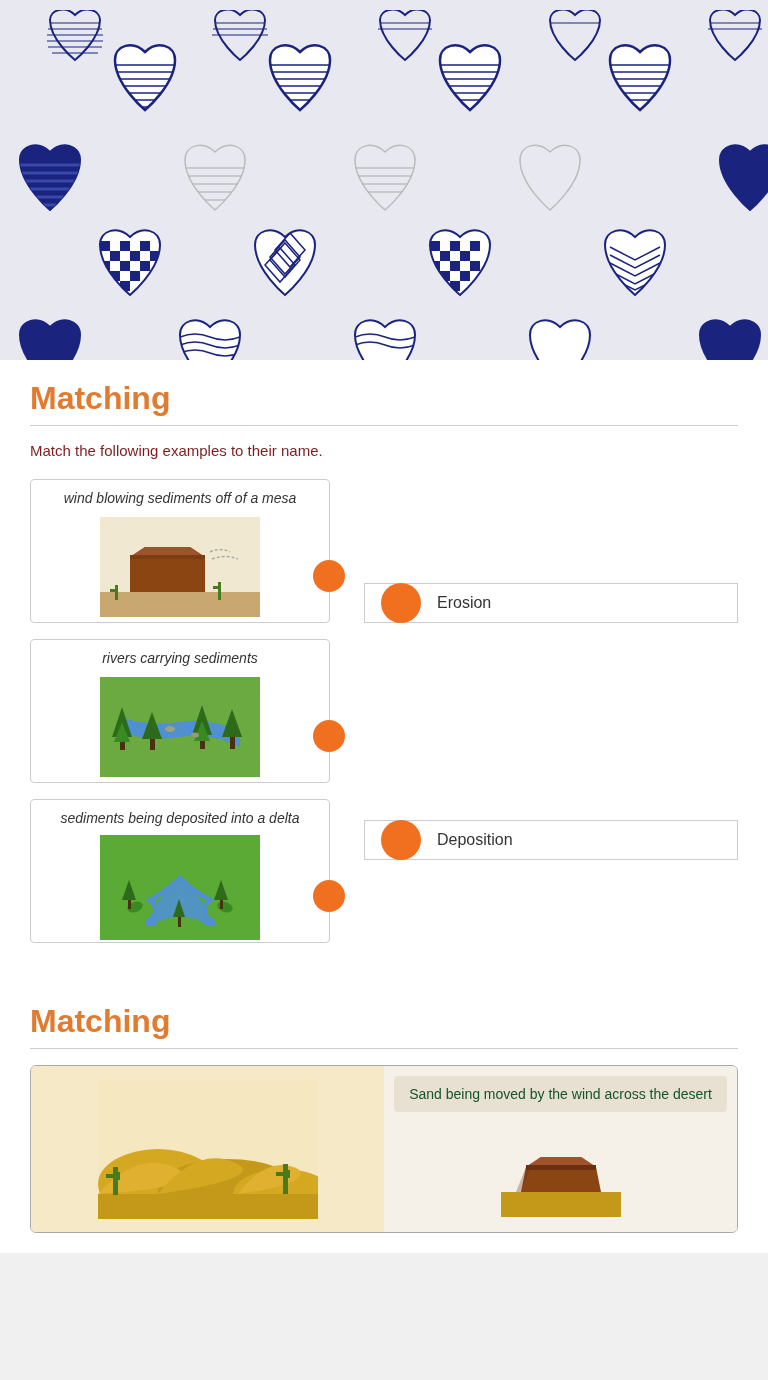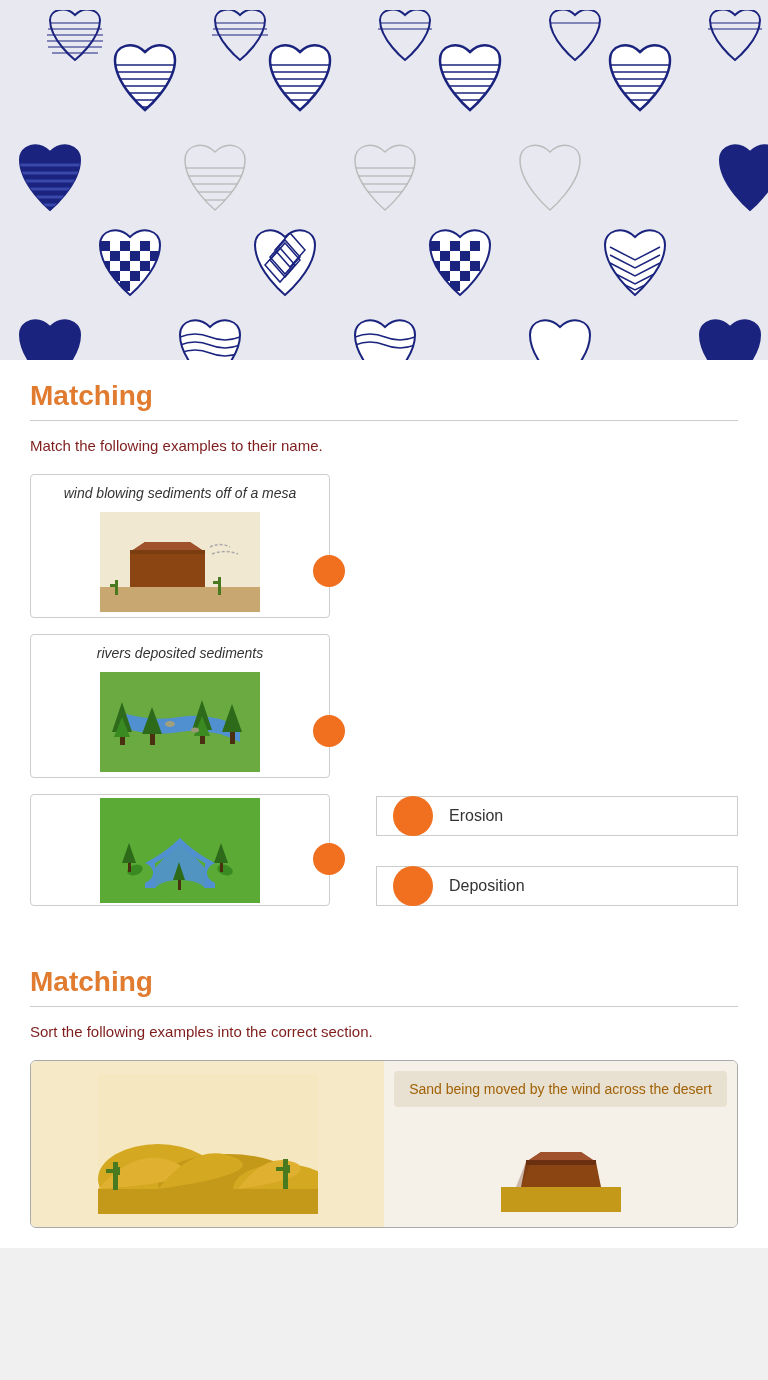--- a/index.html
+++ b/index.html
@@ -21,44 +21,43 @@
     }
 
     
     .main-content {
       background: white;
       padding: 20px 30px;
       width: 100%;
     }
 
     .section-title {
-      font-size: 28px;
+      font-size: 32px;
       color: #e07b30;
       font-weight: bold;
       margin-bottom: 8px;
     }
 
     .section-divider {
       border: none;
       border-top: 1px solid #ccc;
       margin-bottom: 16px;
     }
 
     .instruction-text {
       font-size: 15px;
       color: #7f1d1d;
       margin-bottom: 20px;
     }
 
     
     .matching-container {
       display: flex;
-      gap: 16px;
+      gap: 4px;
       margin-bottom: 30px;
-      align-items: flex-end;
     }
 
     .left-column {
       display: flex;
       flex-direction: column;
       gap: 16px;
       flex: 0 0 300px;
     }
 
     .right-column {
@@ -162,21 +161,21 @@
       display: flex;
       flex-direction: column;
       gap: 10px;
     }
 
     .sort-text-card {
       background: #e8e0d0;
       border-radius: 4px;
       padding: 10px 14px;
       font-size: 14px;
-      color: #a16207;
+      color: #14532d;
       text-align: center;
     }
 
     .sort-image-card {
       background: #f5f0e8;
       display: flex;
       align-items: center;
       justify-content: center;
       height: 100px;
     }
@@ -468,21 +467,21 @@
               <rect x="113" y="69" width="8" height="3" fill="#4a7a20"></rect>
 
               <path d="M110,35 Q120,30 130,35" fill="none" stroke="#aaa" stroke-width="1.5" stroke-dasharray="3,2"></path>
               <path d="M112,42 Q125,37 138,42" fill="none" stroke="#aaa" stroke-width="1.5" stroke-dasharray="3,2"></path>
             </svg>
           </div>
           <div class="connector-dot" style="bottom:30px;"></div>
         </div>
 
         <div class="match-card" style="position:relative;">
-          <div class="match-card-text">rivers deposited sediments</div>
+          <div class="match-card-text">rivers carrying sediments</div>
           <div class="match-card-image">
 
             <svg width="160" height="100" viewBox="0 0 160 100" xmlns="http://www.w3.org/2000/svg">
               <rect width="160" height="100" fill="#6aaa40"></rect>
 
               <path d="M20,40 Q50,50 80,45 Q110,40 140,55 L140,70 Q110,55 80,60 Q50,65 20,55Z" fill="#5090d0"></path>
 
               <rect x="20" y="55" width="5" height="18" fill="#4a3010"></rect>
               <polygon points="22,30 12,60 32,60" fill="#2d6b1a"></polygon>
               <polygon points="22,45 14,65 30,65" fill="#3a8a22"></polygon>
@@ -498,20 +497,21 @@
               <polygon points="132,32 122,60 142,60" fill="#2d6b1a"></polygon>
 
               <ellipse cx="70" cy="52" rx="5" ry="3" fill="#a0a080"></ellipse>
               <ellipse cx="95" cy="58" rx="4" ry="2.5" fill="#9a9878"></ellipse>
             </svg>
           </div>
           <div class="connector-dot" style="bottom:30px;"></div>
         </div>
 
         <div class="match-card" style="position:relative;">
+          <div class="match-card-text">sediments being deposited into a delta</div>
           <div class="match-card-image">
 
             <svg width="160" height="105" viewBox="0 0 160 105" xmlns="http://www.w3.org/2000/svg">
               <rect width="160" height="105" fill="#5aaa35"></rect>
 
               <path d="M80,10 L80,40 Q70,55 50,75 L50,90 L110,90 L110,75 Q90,55 80,40Z" fill="#5090d0" opacity="0.9"></path>
               <path d="M80,40 Q65,55 45,65 L45,90 L55,90 L55,65 Q70,58 80,45Z" fill="#5090d0"></path>
               <path d="M80,40 Q95,55 115,65 L115,90 L105,90 L105,65 Q90,58 80,45Z" fill="#5090d0"></path>
 
               <ellipse cx="35" cy="75" rx="18" ry="12" fill="#5aaa35"></ellipse>
@@ -547,21 +547,20 @@
         </div>
 
 
       </div>
     </div>
   </div>
 
   <div class="sorting-section">
     <h2 class="section-title">Matching</h2>
     <hr class="section-divider">
-    <p class="instruction-text">Sort the following examples into the correct section.</p>
 
     <div class="sorting-box">
 
       <div class="sorting-left">
         <svg width="220" height="140" viewBox="0 0 220 140" xmlns="http://www.w3.org/2000/svg">
 
           <rect width="220" height="140" fill="#f5e8c0"></rect>
 
           <ellipse cx="60" cy="105" rx="60" ry="35" fill="#d4a820"></ellipse>
           <ellipse cx="130" cy="110" rx="70" ry="30" fill="#c49818"></ellipse>

